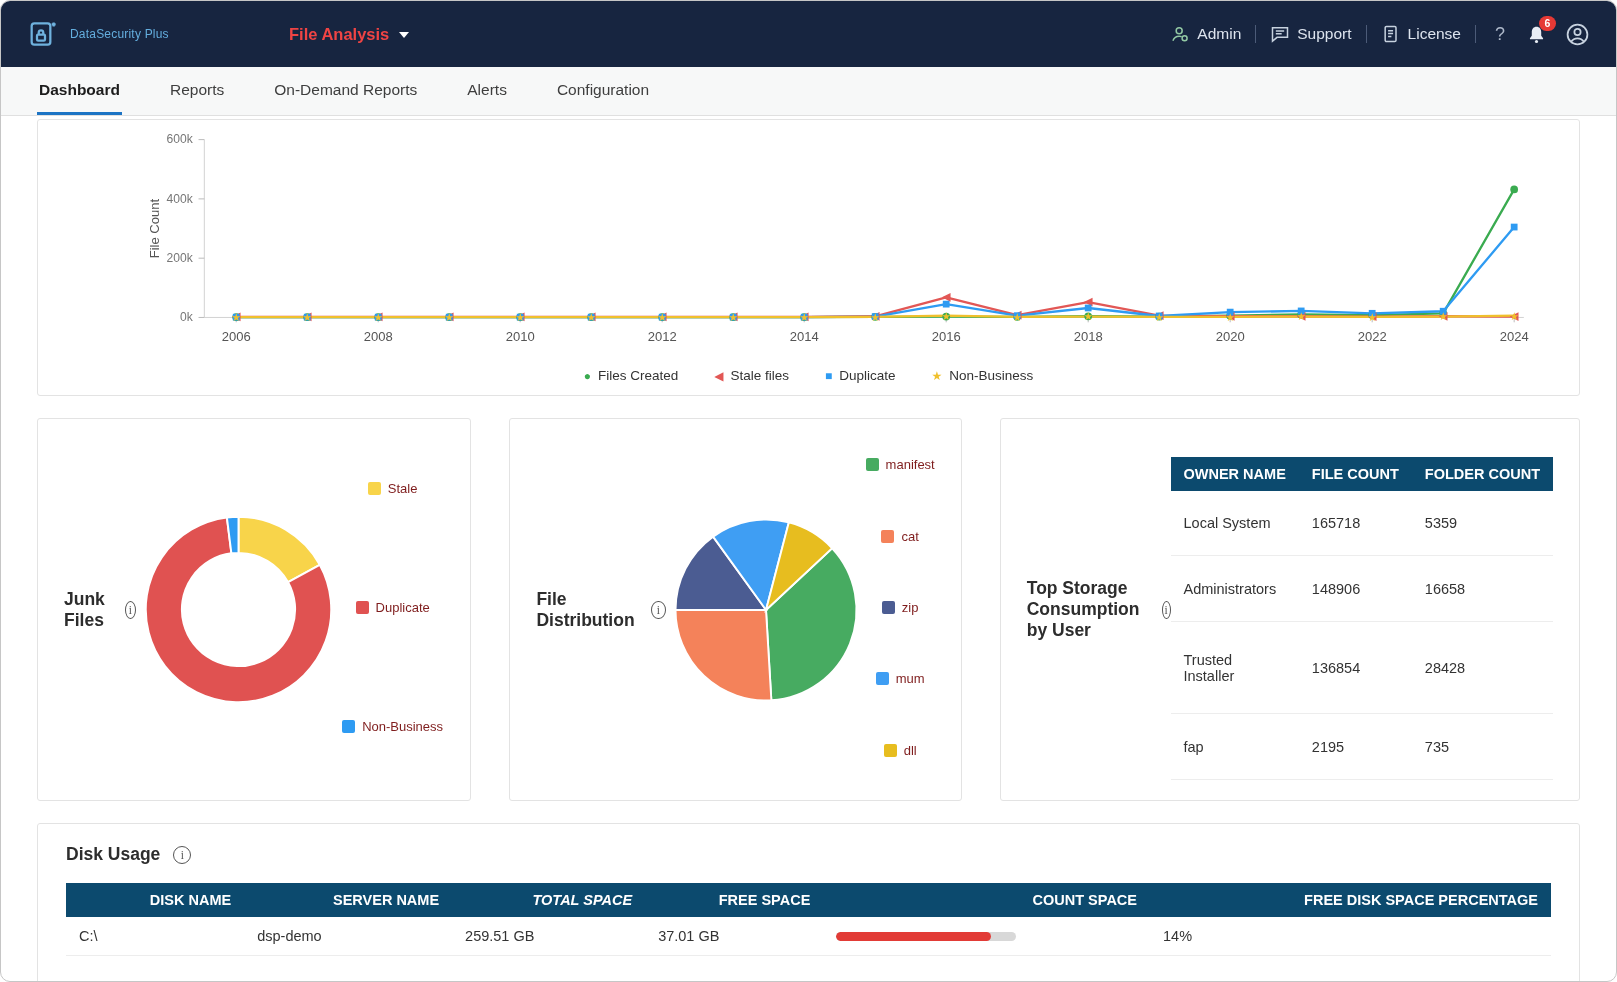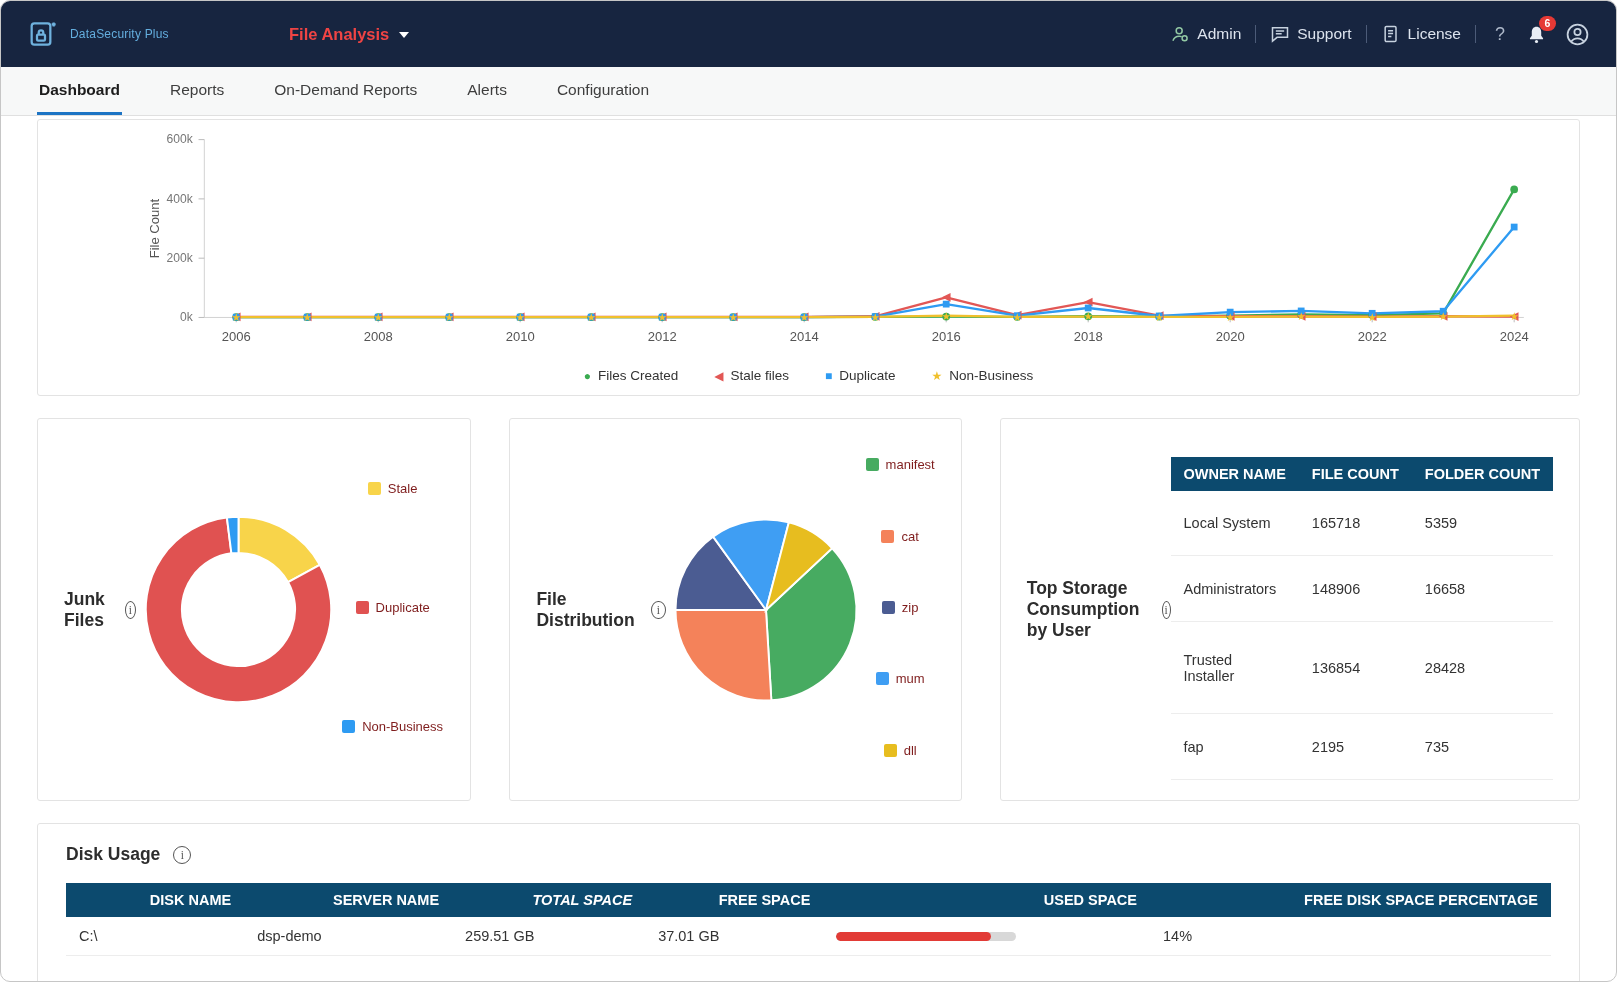--- a/index.html
+++ b/index.html
@@ -390,21 +390,21 @@
         <span class="panel-title">Disk Usage</span>
         <span class="info"></span>
       </div>
       <table class="disk-table">
         <thead>
             <tr>
               <th style="width: 12%;">DISK NAME</th>
               <th style="width: 14%;">SERVER NAME</th>
               <th style="width: 13%; font-style: italic;">TOTAL SPACE</th>
               <th style="width: 12%;">FREE SPACE</th>
-              <th style="width: 22%;">USED SPACE</th>
+              <th style="width: 22%;">COUNT SPACE</th>
               <th style="width: 27%;">FREE DISK SPACE PERCENTAGE</th>
             </tr>
           </thead>
         <tbody>
             <tr>
               <td>C:\</td>
               <td>dsp-demo</td>
               <td>259.51 GB</td>
               <td>37.01 GB</td>
               <td>

